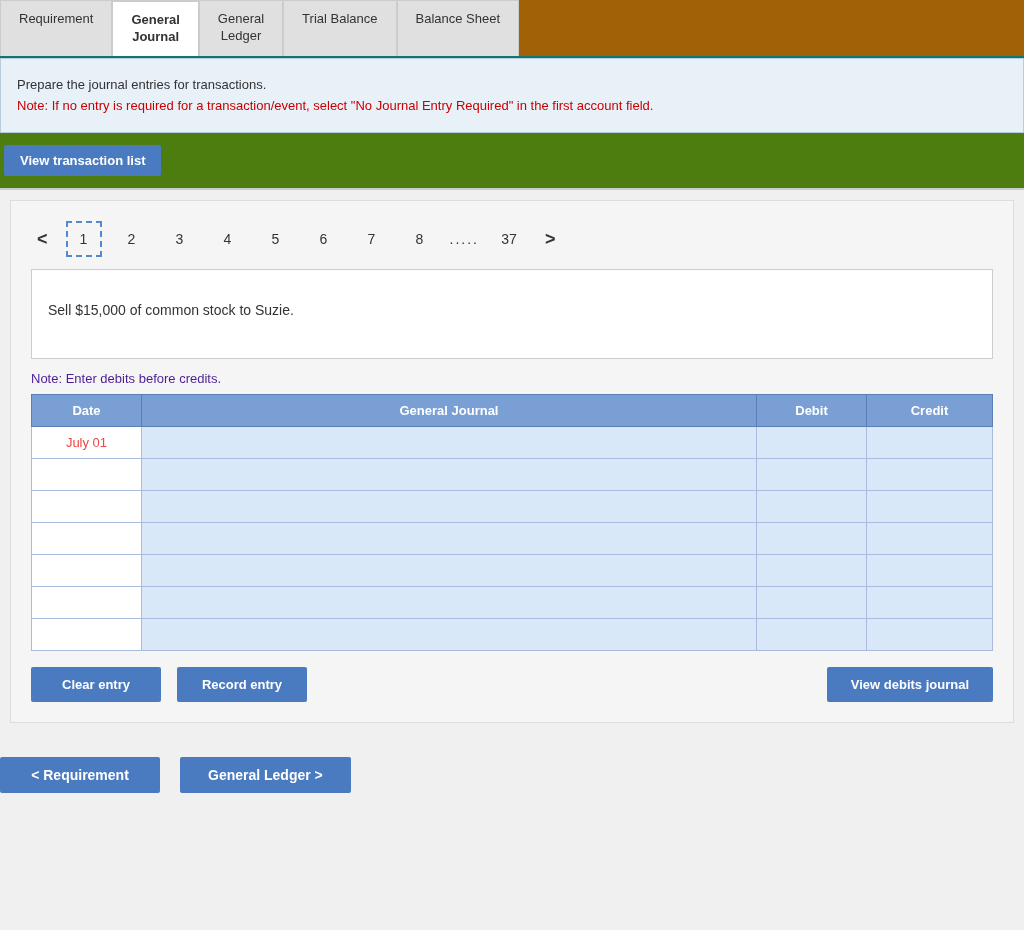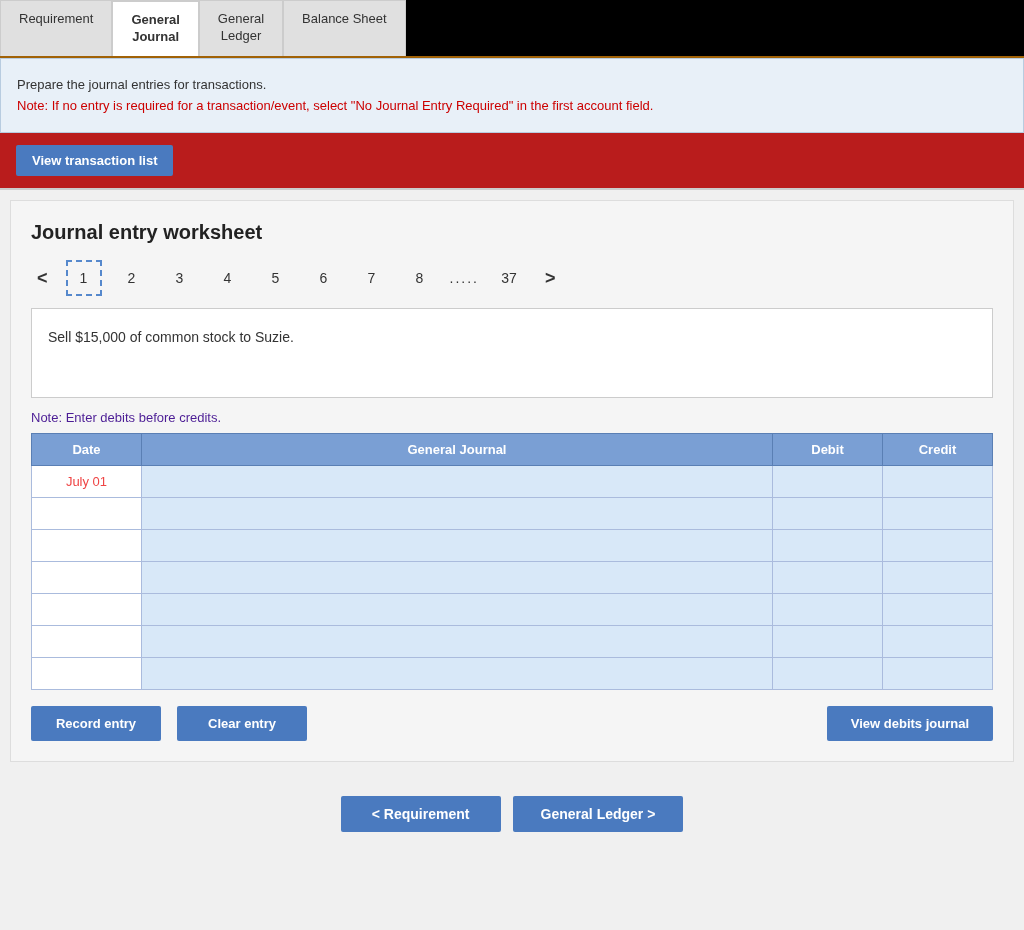--- a/index.html
+++ b/index.html
@@ -1,19 +1,19 @@
 <!DOCTYPE html>
 <html><head>
   <meta charset="utf-8">
   <style>
     * { box-sizing: border-box; margin: 0; padding: 0; }
     body { font-family: Arial, sans-serif; font-size: 14px; background: #f0f0f0; width: 1024px; min-height: 930px; }
 
     
-    .tabs { display: flex; background: #000000; border-bottom: 2px solid #a16207; }
+    .tabs { display: flex; background: #a16207; border-bottom: 2px solid #0f766e; }
     .tab {
       padding: 10px 18px;
       border: 1px solid #ccc;
       border-bottom: none;
       background: #e0e0e0;
       cursor: pointer;
       font-size: 13px;
       text-align: center;
       min-width: 80px;
       line-height: 1.3;
@@ -33,22 +33,22 @@
       padding: 16px 16px;
       margin: 0;
       font-size: 13px;
       color: #333;
       line-height: 1.6;
     }
     .info-box .red { color: #cc0000; }
 
     
     .view-trans-area {
-      background: #b91c1c;
-      padding: 12px 16px;
+      background: #4d7c0f;
+      padding: 12px 4px;
       border-bottom: 2px solid #ccc;
     }
     .btn-blue {
       background: #4a7abf;
       color: #fff;
       border: none;
       padding: 8px 16px;
       cursor: pointer;
       font-size: 13px;
       font-weight: bold;
@@ -98,21 +98,21 @@
     .page-num.active {
       border: 2px dashed #5588cc;
       color: #333;
     }
     .page-dots { font-size: 14px; color: #333; letter-spacing: 2px; }
 
     
     .transaction-box {
       background: #fff;
       border: 1px solid #ccc;
-      padding: 20px 16px;
+      padding: 32px 16px;
       margin-bottom: 12px;
       min-height: 90px;
       font-size: 14px;
       color: #333;
     }
 
     .note-red {
       color: #4c1d95;
       font-size: 13px;
       margin-bottom: 8px;
@@ -129,21 +129,21 @@
       color: #fff;
       padding: 8px 10px;
       text-align: center;
       font-size: 13px;
       font-weight: bold;
       border: 1px solid #5a7fb4;
     }
     .journal-table th.date-col { width: 110px; }
     .journal-table th.gj-col { }
     .journal-table th.debit-col { width: 110px; }
-    .journal-table th.credit-col { width: 110px; }
+    .journal-table th.credit-col { width: 126px; }
 
     .journal-table td {
       border: 1px solid #aabbdd;
       padding: 0;
       height: 32px;
     }
     .journal-table td.date-cell {
       text-align: center;
       font-size: 13px;
       color: #ef4444;
@@ -182,22 +182,21 @@
       border-radius: 2px;
       min-width: 130px;
     }
     .btn-view-gj {
       margin-left: auto;
     }
 
     
     .bottom-nav {
       display: flex;
-      justify-content: center;
-      gap: 12px;
+      gap: 20px;
       padding: 24px 0 30px;
     }
     .btn-nav {
       background: #4a7abf;
       color: #fff;
       border: none;
       padding: 10px 28px;
       cursor: pointer;
       font-size: 14px;
       font-weight: bold;
@@ -205,34 +204,34 @@
       min-width: 160px;
     }
   </style>
 </head>
 <body>
 
 <div class="tabs">
   <div class="tab">Requirement</div>
   <div class="tab active">General<br>Journal</div>
   <div class="tab">General<br>Ledger</div>
+  <div class="tab">Trial Balance</div>
   <div class="tab">Balance Sheet</div>
 </div>
 
 <div class="info-box">
   <span>Prepare the journal entries for transactions.</span><br>
   <span class="red">Note: If no entry is required for a transaction/event, select "No Journal Entry Required" in the first account field.</span>
 </div>
 
 <div class="view-trans-area">
   <button class="btn-blue">View transaction list</button>
 </div>
 
 <div class="main-area">
-  <div class="worksheet-title">Journal entry worksheet</div>
 
   <div class="pagination">
     <span class="page-nav">&lt;</span>
     <div class="page-num active">1</div>
     <div class="page-num">2</div>
     <div class="page-num">3</div>
     <div class="page-num">4</div>
     <div class="page-num">5</div>
     <div class="page-num">6</div>
     <div class="page-num">7</div>
@@ -297,22 +296,22 @@
       <tr>
         <td class="date-cell"></td>
         <td class="input-cell"><input type="text" style=""></td>
         <td class="input-cell"><input type="text" style=""></td>
         <td class="input-cell"><input type="text" style=""></td>
       </tr>
     </tbody>
   </table>
 
   <div class="action-buttons">
+    <button class="btn-action">Clear entry</button>
     <button class="btn-action">Record entry</button>
-    <button class="btn-action">Clear entry</button>
     <button class="btn-action btn-view-gj">View debits journal</button>
   </div>
 </div>
 
 <div class="bottom-nav">
   <button class="btn-nav">&lt; Requirement</button>
   <button class="btn-nav">General Ledger &gt;</button>
 </div>
 
 </body></html>

